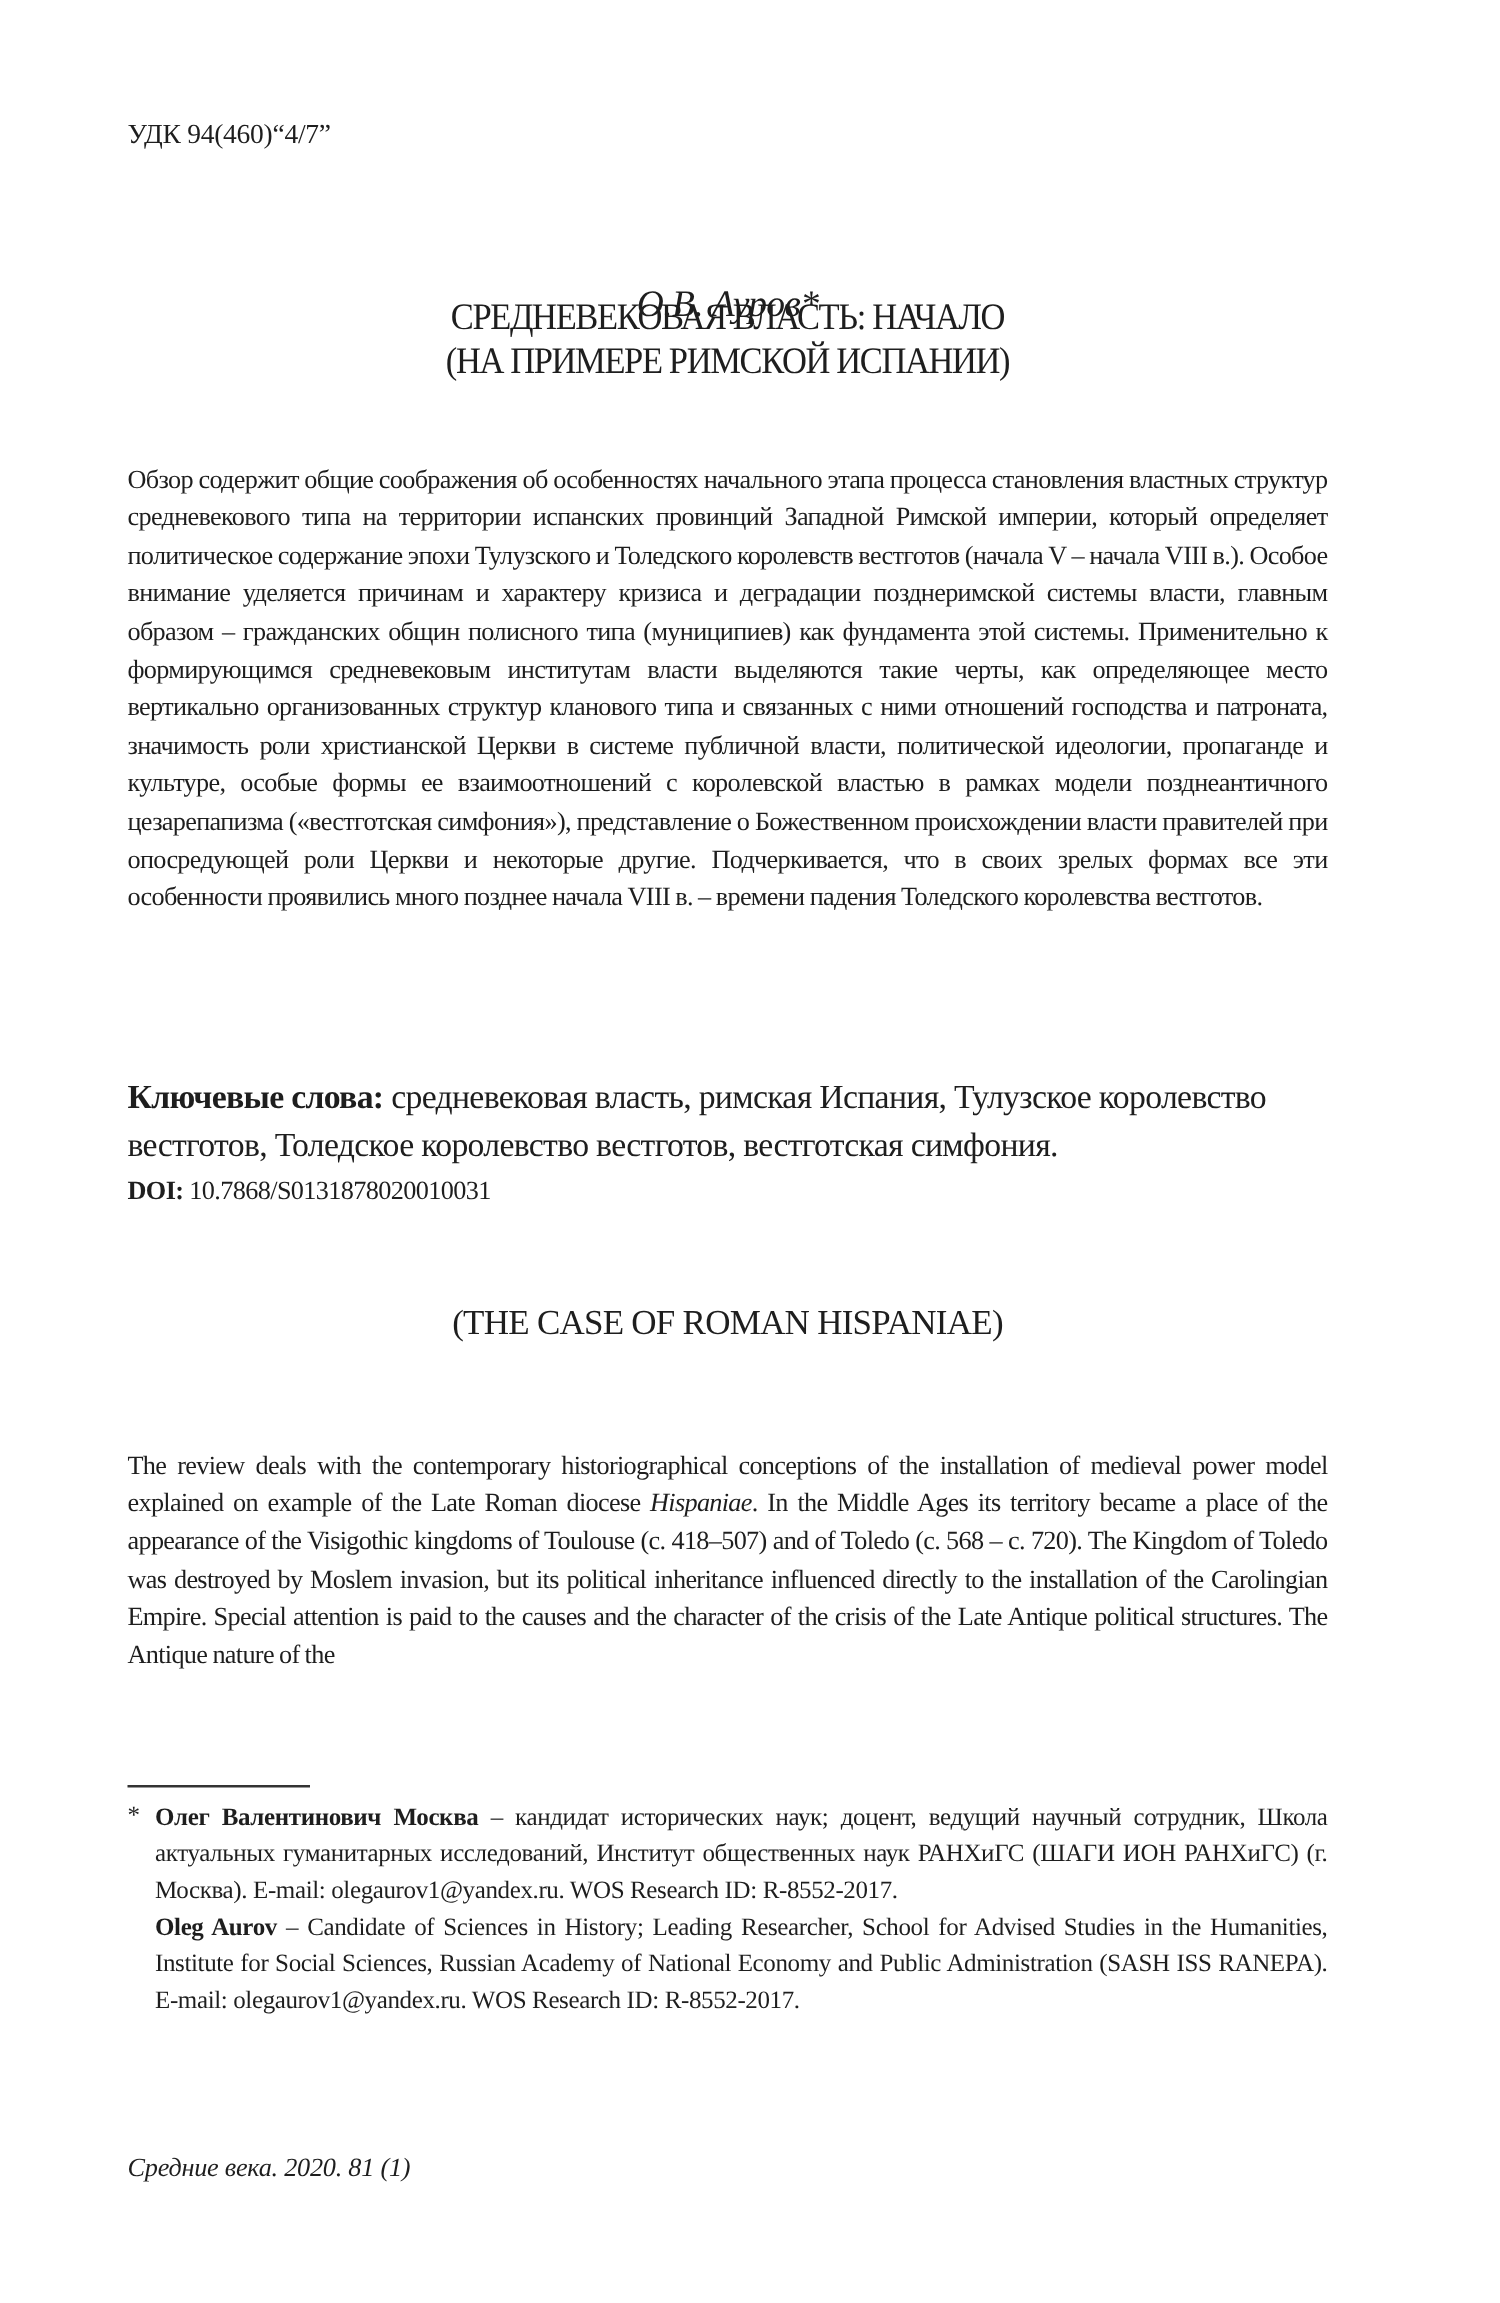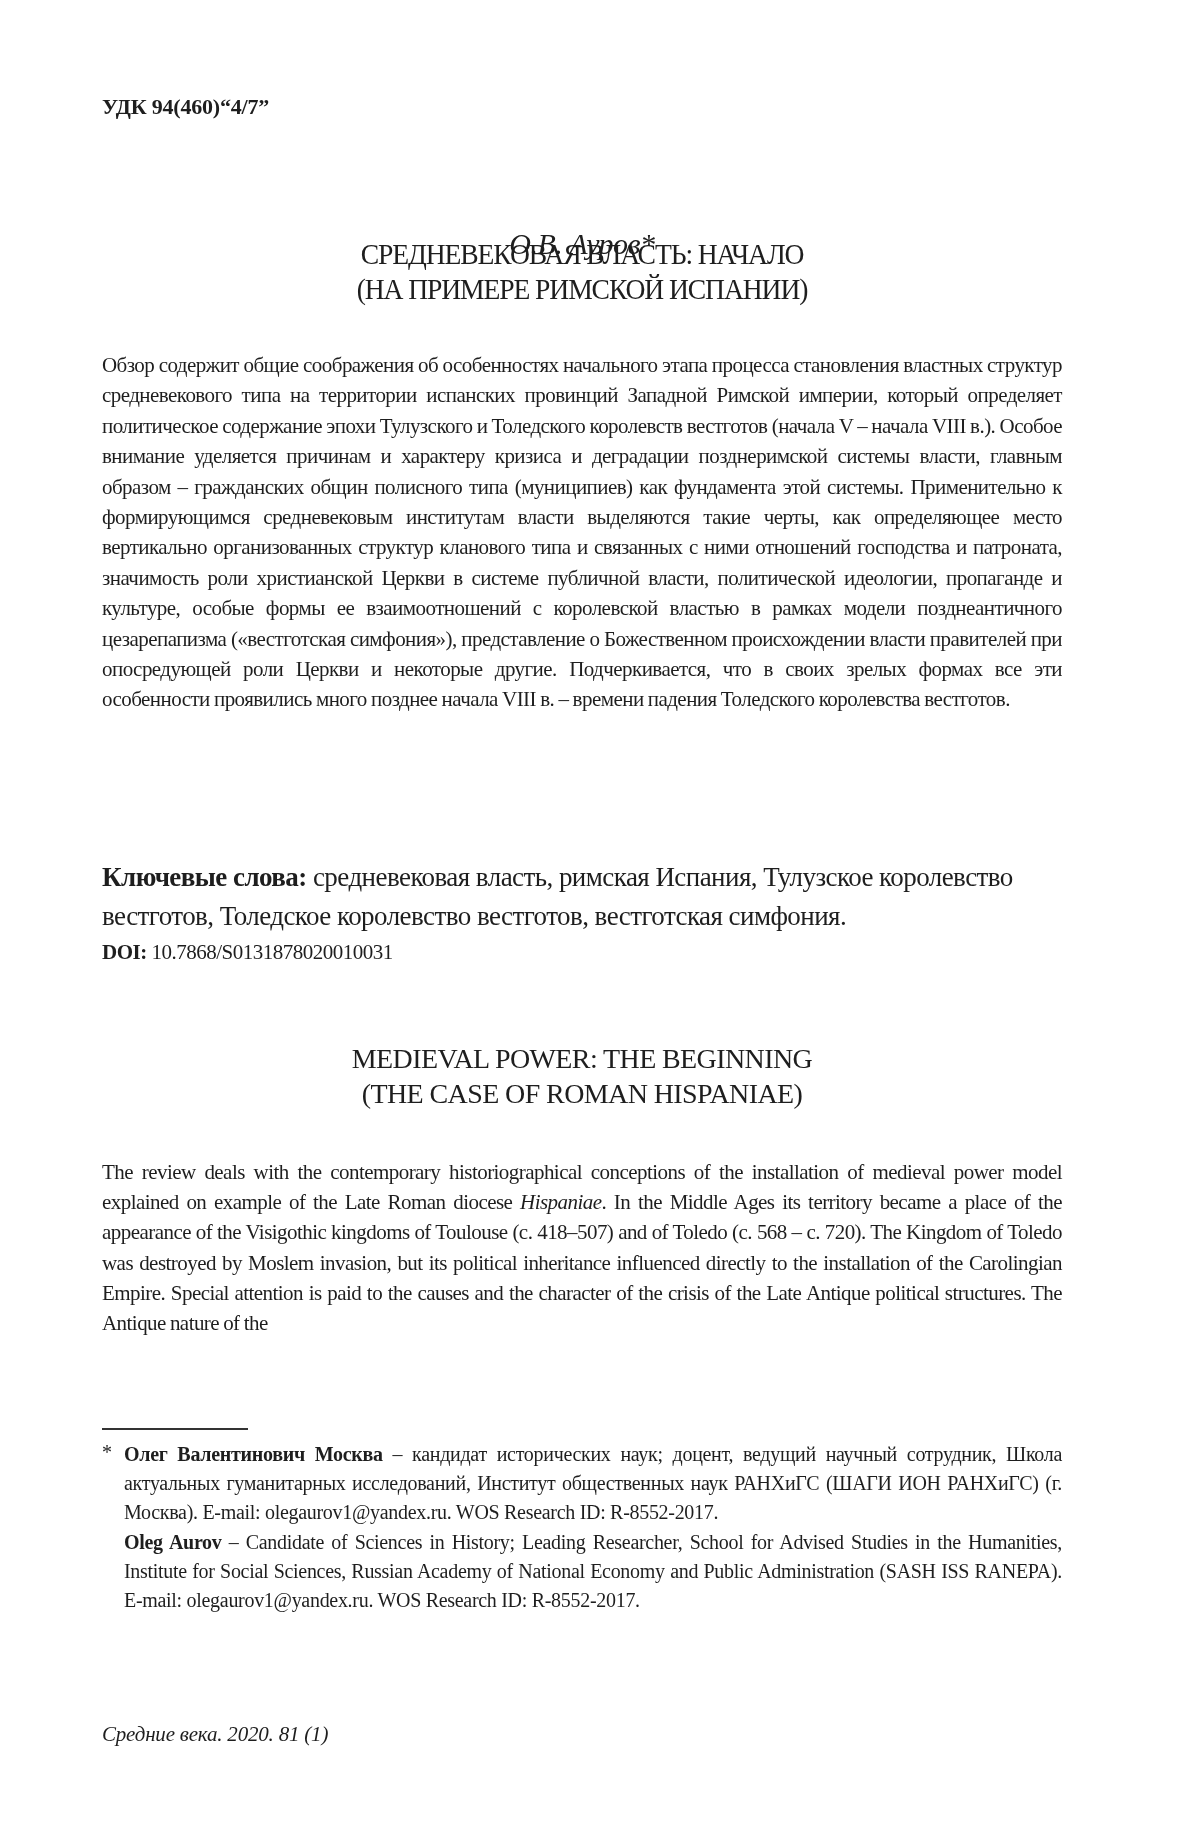--- a/index.html
+++ b/index.html
@@ -14,21 +14,21 @@
   .page {
     position: absolute;
     left: 102px;
     top: 0;
     width: 960px;
   }
   .udk {
     position: absolute;
     top: 94px;
     left: 0;
-    font-weight: bold;
+    font-weight: normal;
     font-size: 22px;
     letter-spacing: -0.2px;
   }
   .author {
     position: absolute;
     top: 180px;
     left: 0;
     width: 960px;
     text-align: center;
     font-style: italic;
@@ -43,21 +43,21 @@
     width: 960px;
     text-align: center;
     font-size: 30px;
     line-height: 35px;
     letter-spacing: -1.2px;
     transform: scaleX(0.92);
     transform-origin: center;
   }
   .abstract-ru {
     position: absolute;
-    top: 350px;
+    top: 368px;
     left: 0;
     width: 960px;
     font-size: 21px;
     line-height: 30.4px;
     text-align: justify;
     letter-spacing: -0.55px;
     word-spacing: -0.5px;
   }
   .keywords {
     position: absolute;
@@ -159,21 +159,20 @@
     <b>Ключевые слова:</b>
     <span>средневековая власть, римская Испания, Тулузское королевство вестготов, Толедское королевство вестготов, вестготская симфония.</span>
   </div>
 
   <div class="doi">
     <b>DOI:</b>
     <span>10.7868/S0131878020010031</span>
   </div>
 
   <div class="title-en">
-    <div>MEDIEVAL POWER: THE BEGINNING</div>
     <div>(THE CASE OF ROMAN HISPANIAE)</div>
   </div>
 
   <div class="abstract-en"><span>The review deals with the contemporary historiographical conceptions of the installation of medieval power model explained on example of the Late Roman diocese </span><i>Hispaniae</i><span>. In the Middle Ages its territory became a place of the appearance of the Visigothic kingdoms of Toulouse (c. 418–507) and of Toledo (c. 568 – c. 720). The Kingdom of Toledo was destroyed by Moslem invasion, but its political inheritance influenced directly to the installation of the Carolingian Empire. Special attention is paid to the causes and the character of the crisis of the Late Antique political structures. The Antique nature of the</span></div>
 
   <div class="footnote-rule"></div>
 
   <div class="footnote">
     <span class="mark">*</span>
     <div class="fn-body">

